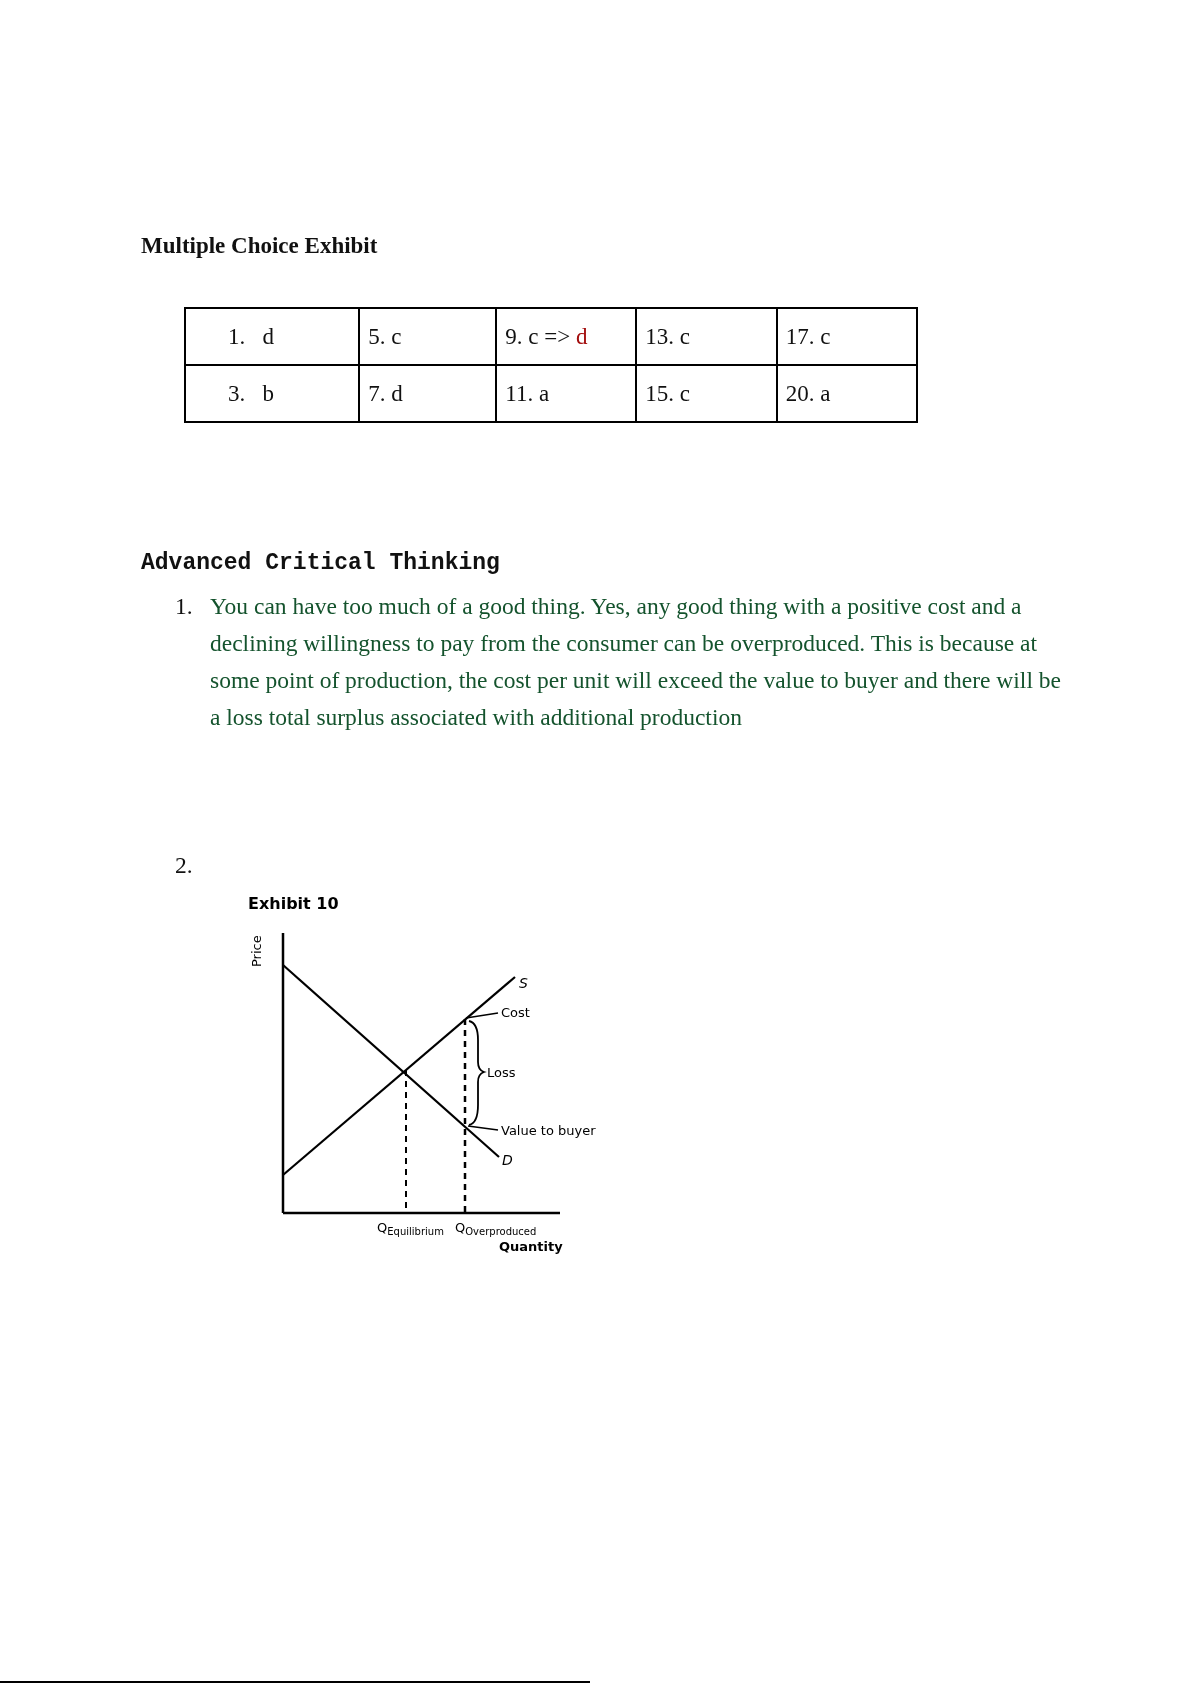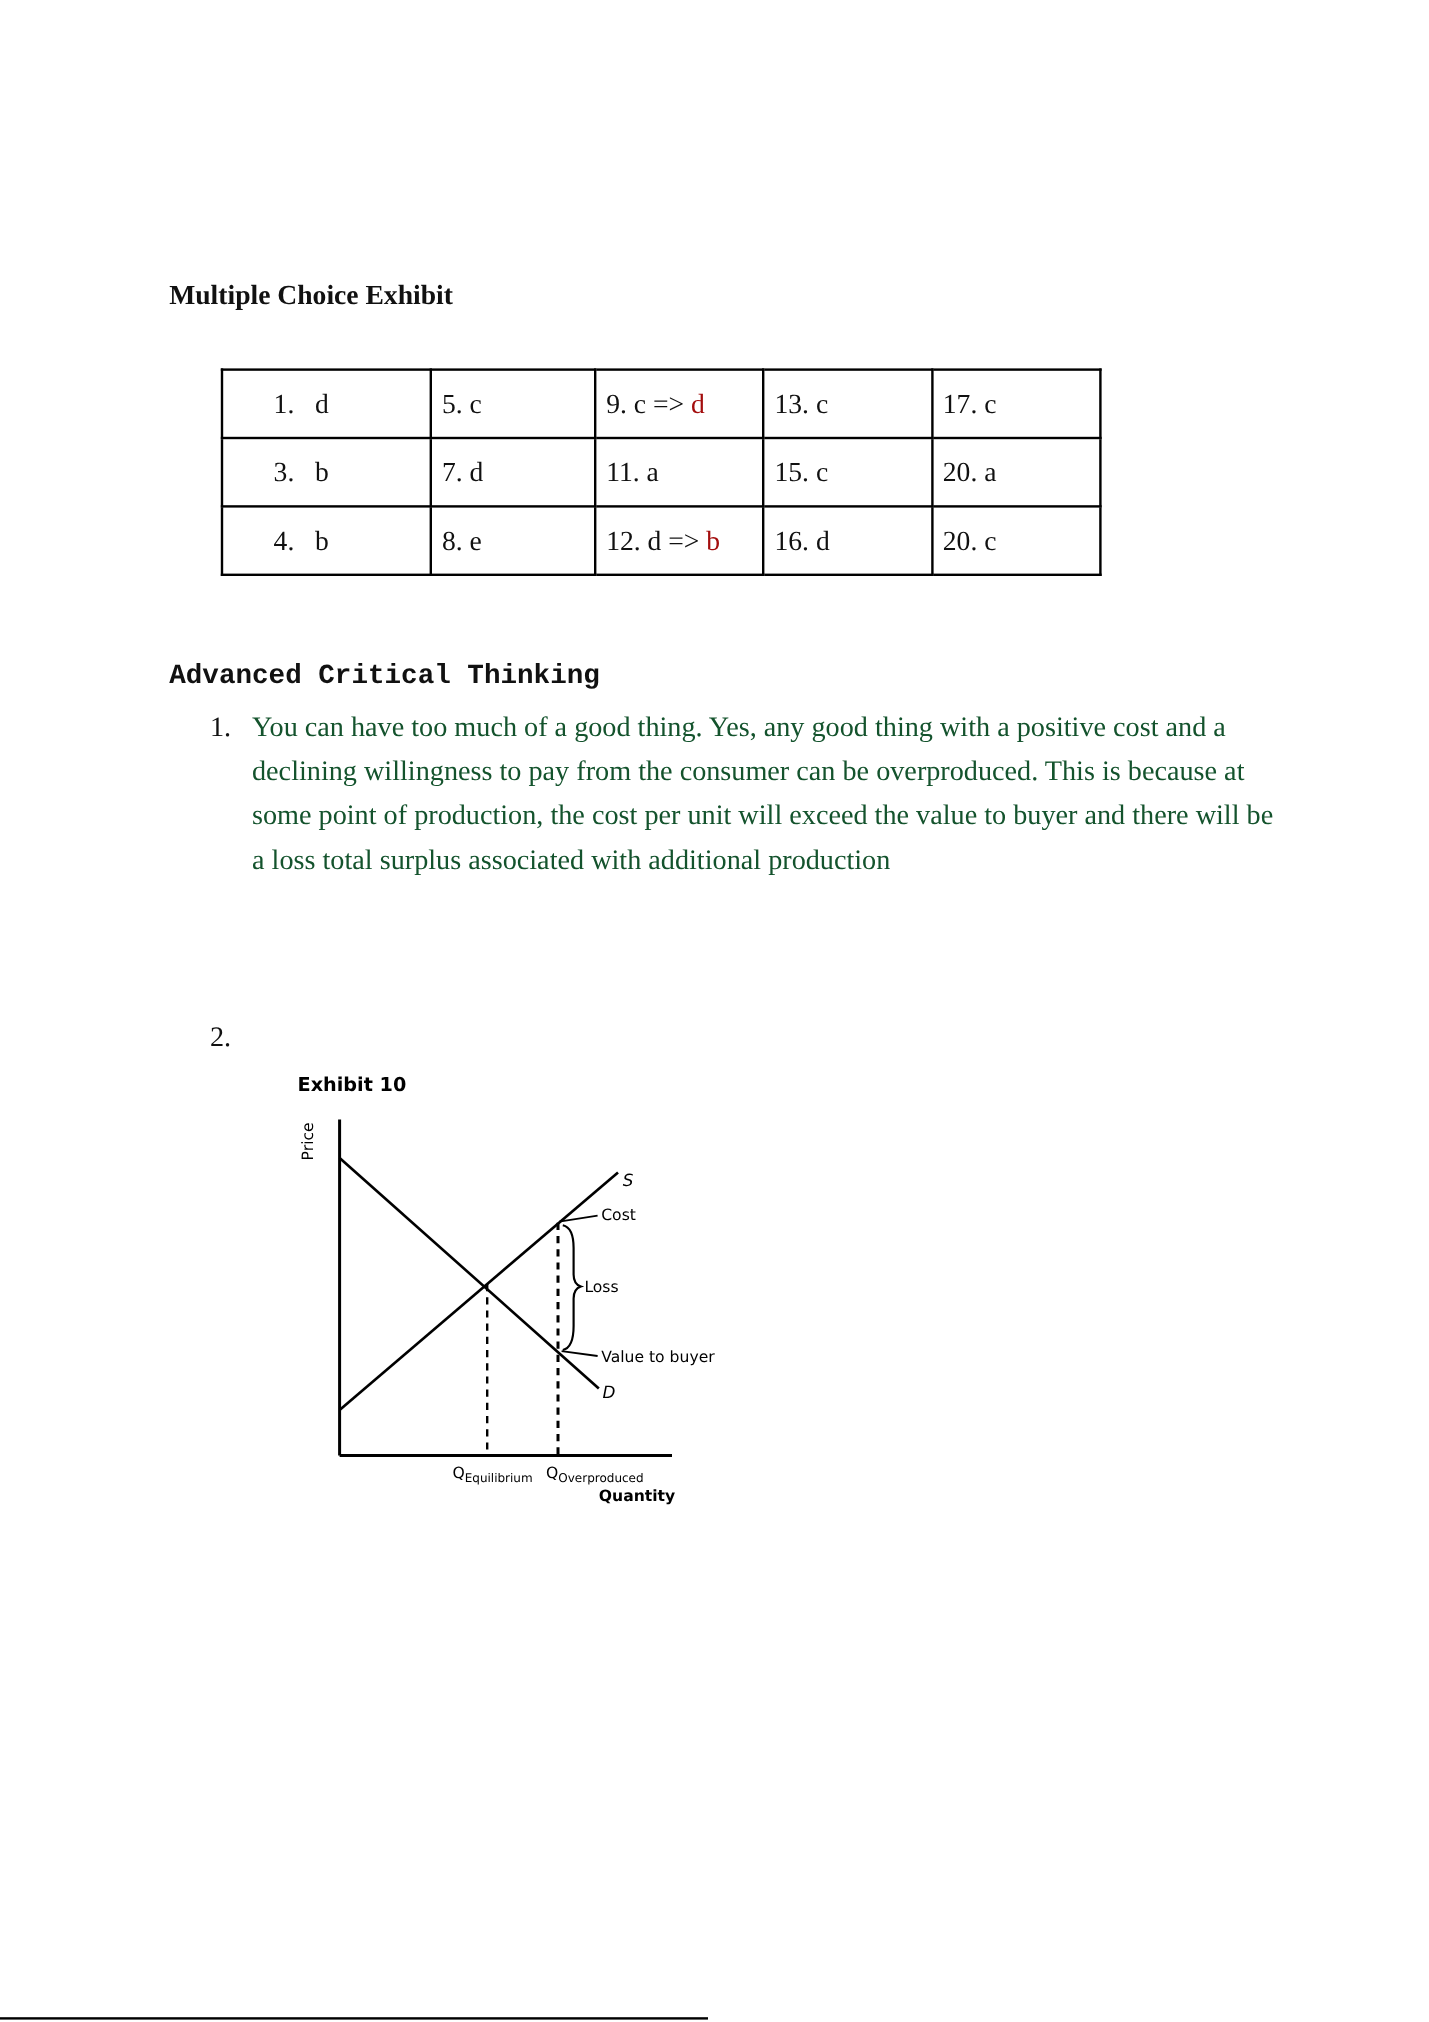--- a/index.html
+++ b/index.html
@@ -35,27 +35,20 @@
         <td><span>13.</span> <span>c</span></td>
         <td><span>17.</span> <span>c</span></td>
       </tr>
       <tr>
         <td class="first"><span>3.</span>&nbsp;&nbsp; <span>b</span></td>
         <td><span>7.</span> <span>d</span></td>
         <td><span>11.</span> <span>a</span></td>
         <td><span>15.</span> <span>c</span></td>
         <td><span>20.</span> <span>a</span></td>
       </tr>
-      <tr>
-        <td class="first"><span>4.</span>&nbsp;&nbsp; <span>b</span></td>
-        <td><span>8.</span> <span>e</span></td>
-        <td><span>12.</span> <span>d =&gt;</span> <span class="red">b</span></td>
-        <td><span>16.</span> <span>d</span></td>
-        <td><span>20.</span> <span>c</span></td>
-      </tr>
     </tbody>
 </table>
 
 <div class="h" id="h-act">Advanced Critical Thinking</div>
 
 <div class="q">
   <span class="num">1.</span>
   <div class="body">
     <div class="ans-text">You can have too much of a good thing. Yes, any good thing with a positive cost and a declining willingness to pay from the consumer can be overproduced. This is because at some point of production, the cost per unit will exceed the value to buyer and there will be a loss total surplus associated with additional production</div>
   </div>

